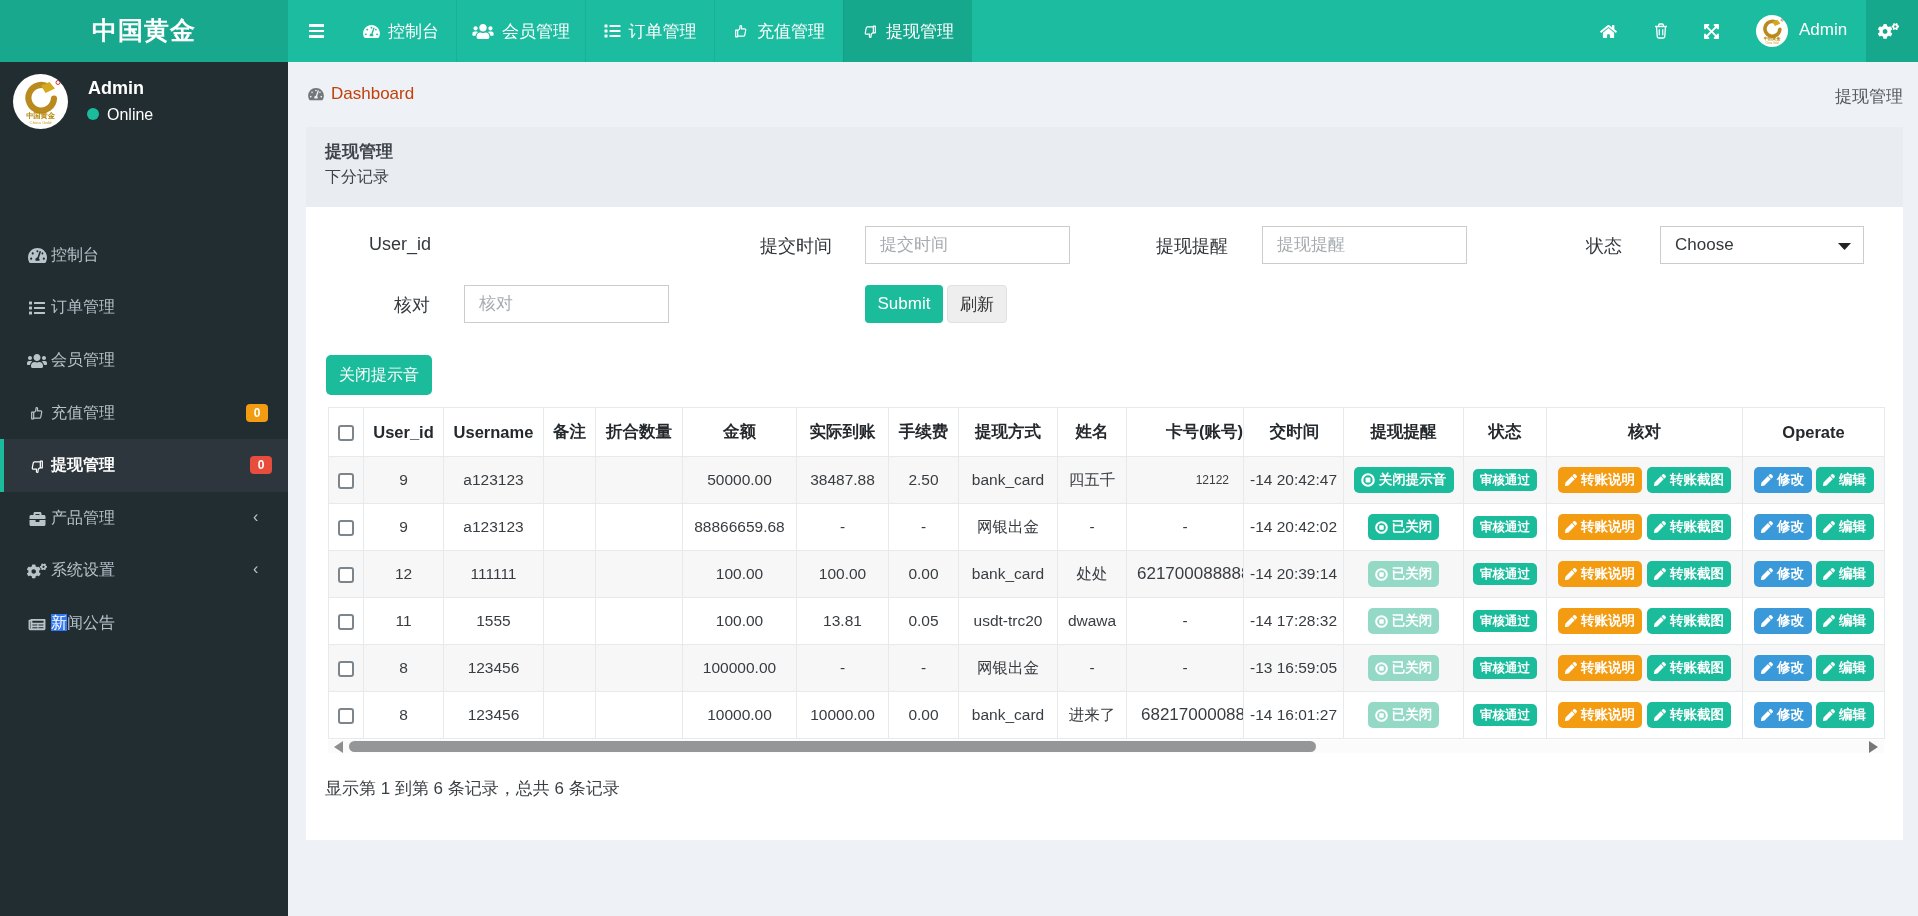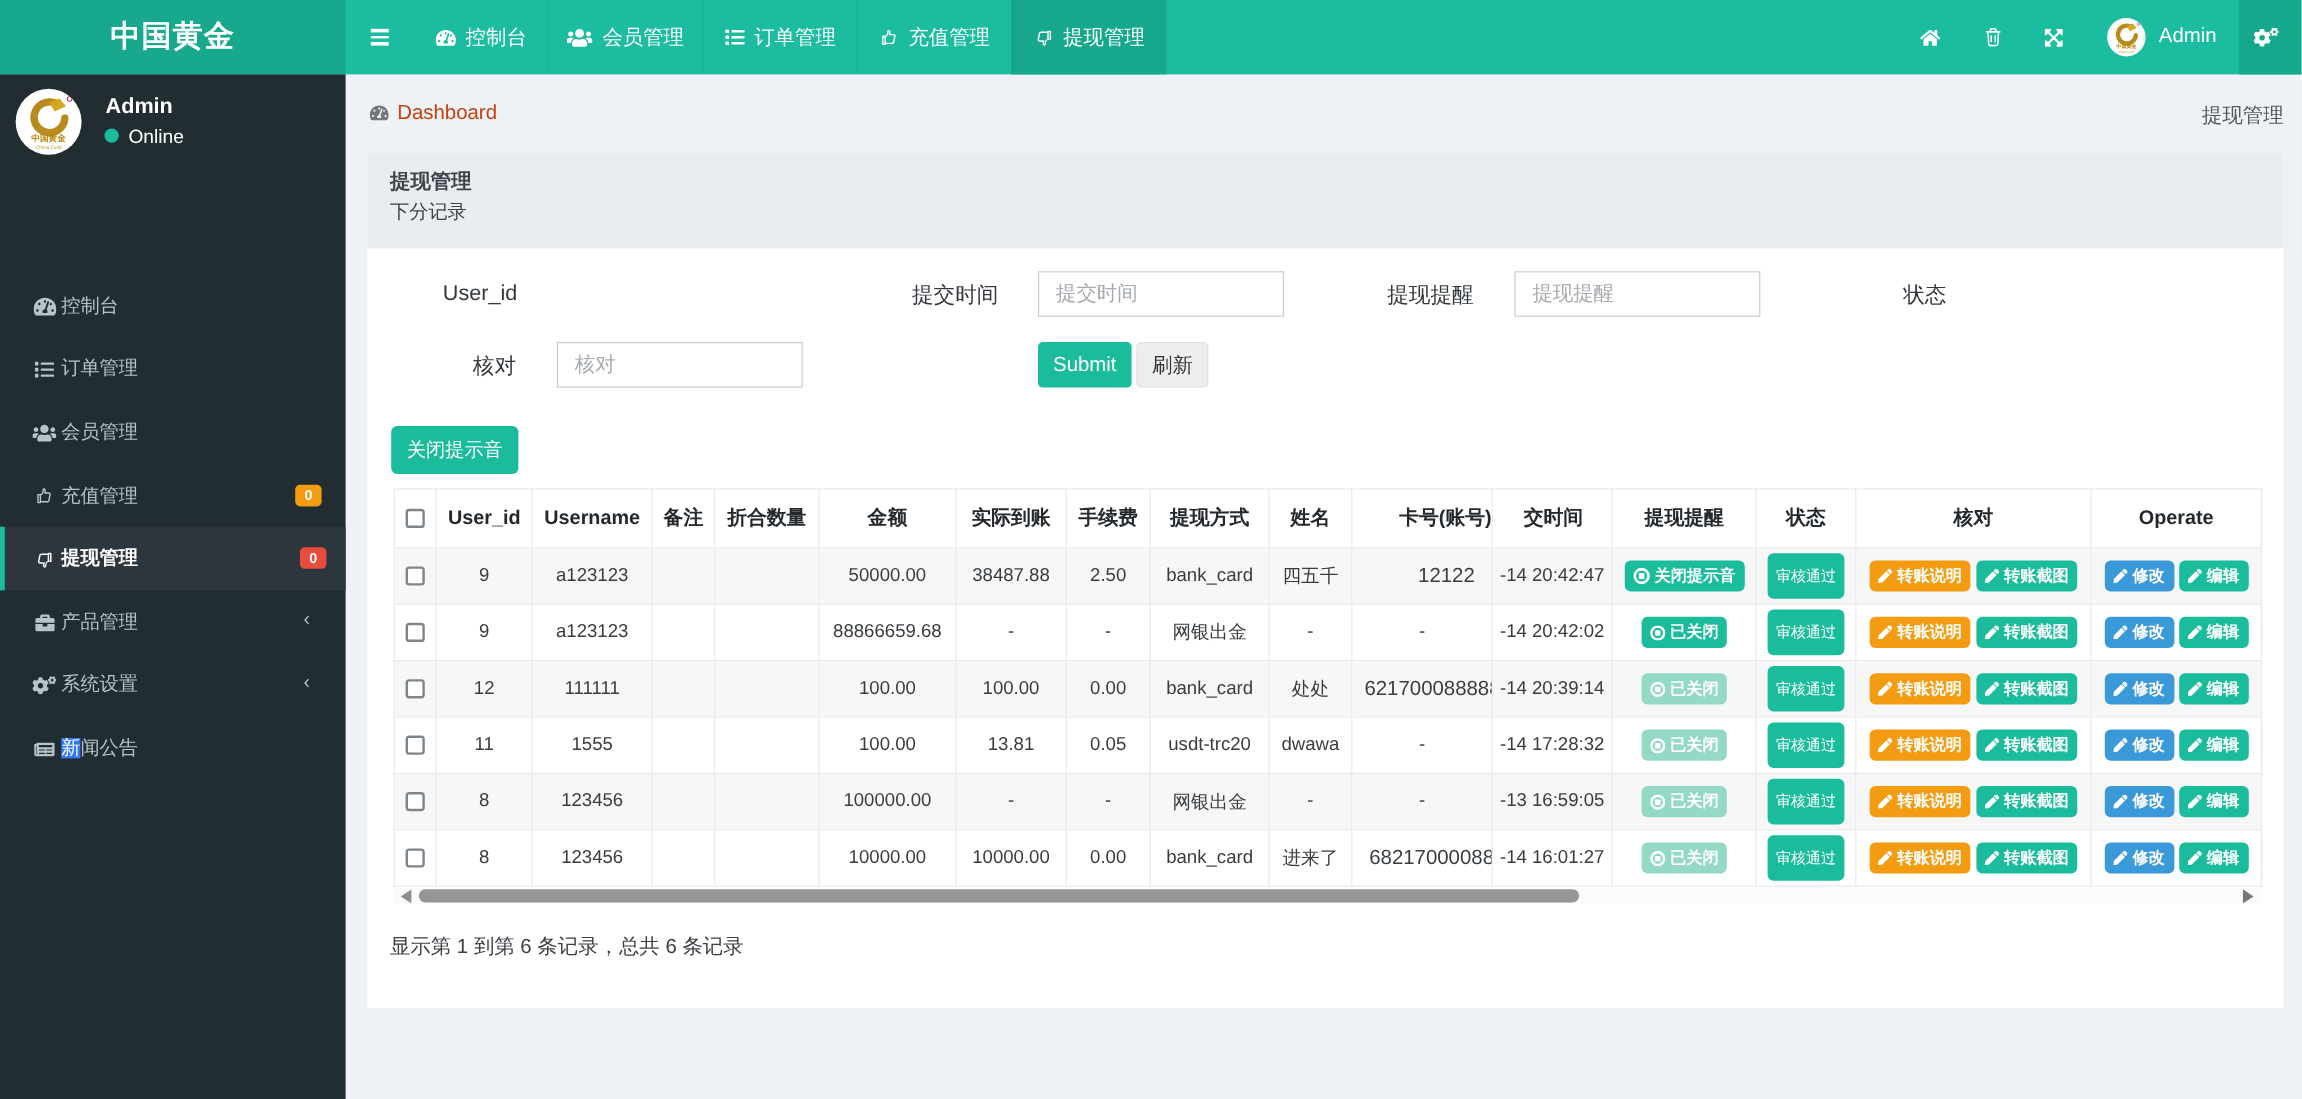--- a/index.html
+++ b/index.html
@@ -42,21 +42,21 @@
 #tbl td,#tbl th{border:1px solid #e7eaed;padding:0;text-align:center;font-size:15.5px;color:#383d41;overflow:hidden;white-space:nowrap}
 #tbl th{font-size:16.5px;font-weight:bold;color:#24292d;height:48px}
 #tbl td{height:46px}
 #tbl tr.odd td{background:#f7f7f7}
 .cb{display:inline-block;width:12px;height:12px;border:2px solid #7d858c;border-radius:3px;background:#fff;vertical-align:middle}
 .bt{display:inline-flex;align-items:center;justify-content:center;gap:4px;height:26px;border-radius:5px;color:#fff;font-size:13.5px;font-weight:bold;vertical-align:middle}
 .b-teal{background:#1abc9c}
 .b-fade{background:#93d9c6}
 .b-or{background:#f39c12}
 .b-bl{background:#3a99d9}
-.b-sm{height:38px;font-size:12.5px;font-weight:normal;border-radius:5px}
+.b-sm{height:22px;font-size:12.5px;font-weight:bold;border-radius:5px}
 
 #sbar{position:absolute;left:22px;top:613px;width:1556px;height:13px;background:#fbfbfb}
 #sthumb{position:absolute;left:21px;top:1px;width:967px;height:11px;background:#949698;border-radius:5.5px}
 #summary{position:absolute;left:19px;top:650px;font-size:17px;color:#3a3f44}
 </style>
 </head>
 <body>
 <div id="nav">
   <div id="brand">中国黄金</div>
 
@@ -198,20 +198,25 @@
       <div class="t1">提现管理</div>
       <div class="t2">下分记录</div>
     </div>
 
   <div class="flabel" style="left:63px;top:107px">User_id</div>
   <div class="flabel" style="left:454px;top:107px">提交时间</div>
   <div class="finput" style="left:559px;top:99px;width:205px">提交时间</div>
   <div class="flabel" style="left:850px;top:107px">提现提醒</div>
   <div class="finput" style="left:956px;top:99px;width:205px">提现提醒</div>
   <div class="flabel" style="left:1280px;top:107px">状态</div>
+  <div class="finput" style="left:1354px;top:99px;width:204px;color:#33383d">Choose
+    <svg class="abs" style="right:12px;top:16px" width="13" height="7" viewBox="0 0 13 7">
+        <path d="M0 0 L13 0 L6.5 7 Z" fill="#222"></path>
+      </svg>
+  </div>
 
   <div class="flabel" style="left:88px;top:166px">核对</div>
   <div class="finput" style="left:158px;top:158px;width:205px">核对</div>
   <div class="btn abs" style="left:559px;top:158px;width:78px;height:38px;background:#1abc9c;font-size:17px">Submit</div>
   <div class="btn abs" style="left:641px;top:158px;width:60px;height:38px;background:#eeeeee;border:1px solid #e0e0e0;color:#333;font-size:17px">刷新</div>
 
   <div class="btn abs" style="left:20px;top:228px;width:106px;height:40px;background:#1abc9c;font-size:16px;border-radius:5px">关闭提示音</div>
   <table id="tbl">
     <colgroup>
         <col style="width:35px">
@@ -254,21 +259,21 @@
       <td><span class="cb"></span></td>
           <td>9</td>
           <td>a123123</td>
           <td></td>
           <td></td>
           <td>50000.00</td>
           <td>38487.88</td>
           <td>2.50</td>
           <td>bank_card</td>
           <td>四五千</td>
-          <td style="text-align:right;padding-right:14px;font-size:17px">12122</td>
+          <td style="text-align:right;padding-right:14px;font-size:12px">12122</td>
           <td>-14 20:42:47</td>
       <td><span class="bt b-teal" style="width:100px"><svg width="14" height="14" fill="#fff">
                 <use href="#dotc"></use>
               </svg>关闭提示音</span></td>
       <td><span class="bt b-teal b-sm" style="width:64px">审核通过</span></td>
       <td><span class="bt b-or" style="width:84px"><svg width="12" height="12" fill="#fff">
                 <use href="#pen"></use>
               </svg>转账说明</span><span class="bt b-teal" style="width:84px;margin-left:5px"><svg width="12" height="12" fill="#fff">
                 <use href="#pen"></use>
               </svg>转账截图</span></td>

